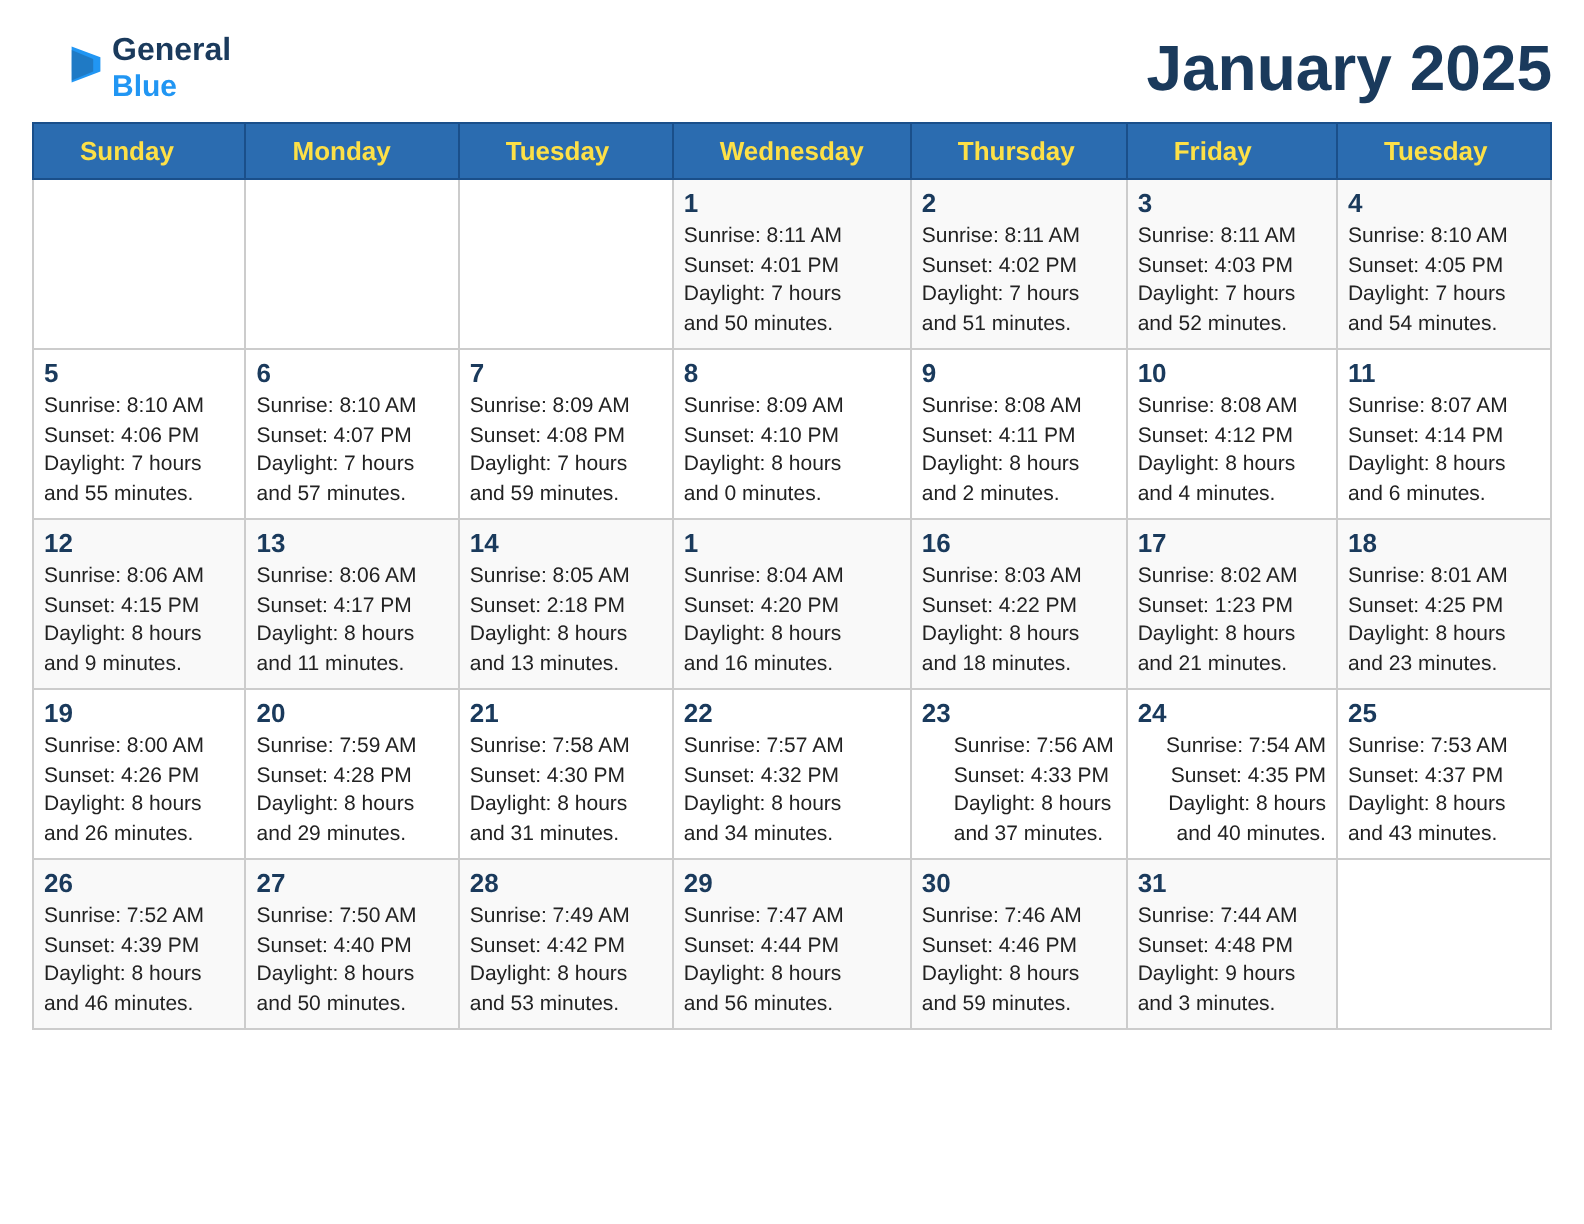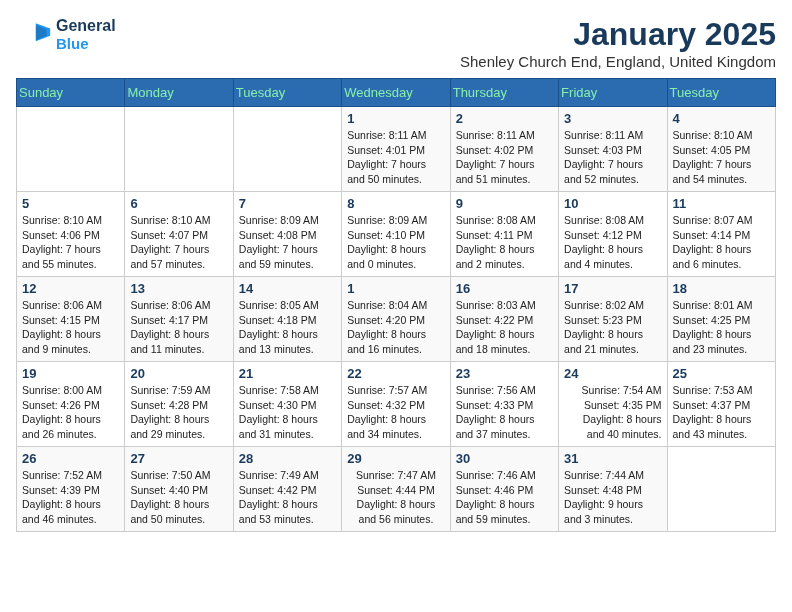--- a/index.html
+++ b/index.html
@@ -38,25 +38,25 @@
       font-size: 15px;
       color: #333;
     }
     .calendar {
       width: 100%;
       border-collapse: collapse;
       border: 1px solid #ccc;
     }
     .calendar th {
       background: #2b6cb0;
-      color: #86efac;
+      color: #fde047;
       text-align: left;
-      padding: 6px 2px;
+      padding: 6px 23px;
       font-size: 13px;
-      font-weight: normal;
+      font-weight: bold;
       border: 1px solid #1a4f8a;
     }
     .calendar td {
       width: 14.28%;
       vertical-align: top;
       padding: 4px 5px;
       border: 1px solid #ccc;
       font-size: 11px;
       color: #333;
       background: #fff;
@@ -96,21 +96,20 @@
       <polygon points="22,8 38,14 38,22 22,28" fill="#2196F3"></polygon>
       <polygon points="22,10 34,15 34,22 22,27" fill="#1a3a5c" opacity="0.3"></polygon>
     </svg>
     <div>
       <div style="font-size:16px;font-weight:bold;color:#1a3a5c;">General</div>
       <div style="font-size:15px;font-weight:bold;color:#2196F3;">Blue</div>
     </div>
   </div>
   <div class="title-section">
     <div class="month-title">January 2025</div>
-    <div class="location">Shenley Church End, England, United Kingdom</div>
   </div>
 </div>
 
 <table class="calendar">
   <thead>
     <tr>
     <th>Sunday</th>
         <th>Monday</th>
         <th>Tuesday</th>
         <th>Wednesday</th>
@@ -215,42 +214,42 @@
         <td>
           <span class="day-num">13</span>
           <div class="day-info" style="white-space: pre-line;">Sunrise: 8:06 AM
 Sunset: 4:17 PM
 Daylight: 8 hours
 and 11 minutes.</div>
         </td>
         <td>
           <span class="day-num">14</span>
           <div class="day-info" style="white-space: pre-line;">Sunrise: 8:05 AM
-Sunset: 4:18 PM
+Sunset: 2:18 PM
 Daylight: 8 hours
 and 13 minutes.</div>
         </td>
         <td>
           <span class="day-num">1</span>
           <div class="day-info" style="white-space: pre-line;">Sunrise: 8:04 AM
 Sunset: 4:20 PM
 Daylight: 8 hours
 and 16 minutes.</div>
         </td>
         <td>
           <span class="day-num">16</span>
           <div class="day-info" style="white-space: pre-line;">Sunrise: 8:03 AM
 Sunset: 4:22 PM
 Daylight: 8 hours
 and 18 minutes.</div>
         </td>
         <td>
           <span class="day-num">17</span>
           <div class="day-info" style="white-space: pre-line;">Sunrise: 8:02 AM
-Sunset: 5:23 PM
+Sunset: 1:23 PM
 Daylight: 8 hours
 and 21 minutes.</div>
         </td>
         <td>
           <span class="day-num">18</span>
           <div class="day-info" style="white-space: pre-line;">Sunrise: 8:01 AM
 Sunset: 4:25 PM
 Daylight: 8 hours
 and 23 minutes.</div>
         </td>
@@ -279,21 +278,21 @@
         </td>
         <td>
           <span class="day-num">22</span>
           <div class="day-info" style="white-space: pre-line;">Sunrise: 7:57 AM
 Sunset: 4:32 PM
 Daylight: 8 hours
 and 34 minutes.</div>
         </td>
         <td>
           <span class="day-num">23</span>
-          <div class="day-info" style="white-space: pre-line;">Sunrise: 7:56 AM
+          <div class="day-info" style="white-space: pre-line; margin-left: 16px;">Sunrise: 7:56 AM
 Sunset: 4:33 PM
 Daylight: 8 hours
 and 37 minutes.</div>
         </td>
         <td>
           <span class="day-num">24</span>
           <div class="day-info" style="white-space: pre-line; text-align: right;">Sunrise: 7:54 AM
 Sunset: 4:35 PM
 Daylight: 8 hours
 and 40 minutes.</div>
@@ -323,21 +322,21 @@
         </td>
         <td>
           <span class="day-num">28</span>
           <div class="day-info" style="white-space: pre-line;">Sunrise: 7:49 AM
 Sunset: 4:42 PM
 Daylight: 8 hours
 and 53 minutes.</div>
         </td>
         <td>
           <span class="day-num">29</span>
-          <div class="day-info" style="white-space: pre-line; text-align: center;">Sunrise: 7:47 AM
+          <div class="day-info" style="white-space: pre-line;">Sunrise: 7:47 AM
 Sunset: 4:44 PM
 Daylight: 8 hours
 and 56 minutes.</div>
         </td>
         <td>
           <span class="day-num">30</span>
           <div class="day-info" style="white-space: pre-line;">Sunrise: 7:46 AM
 Sunset: 4:46 PM
 Daylight: 8 hours
 and 59 minutes.</div>

